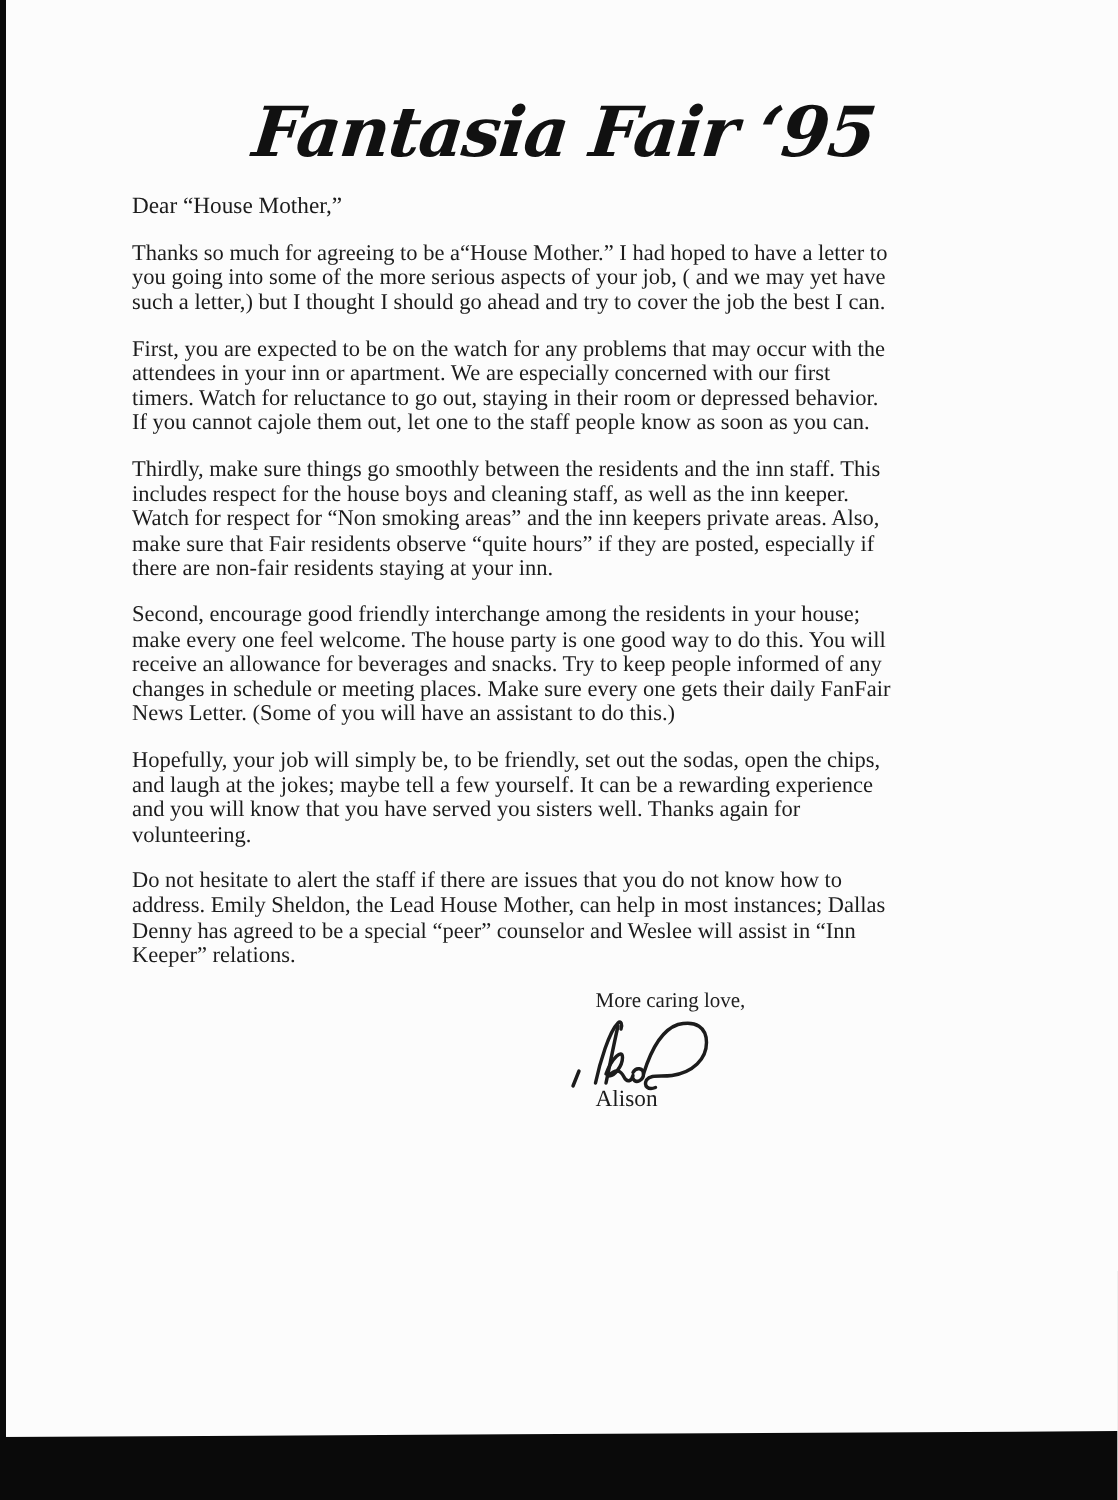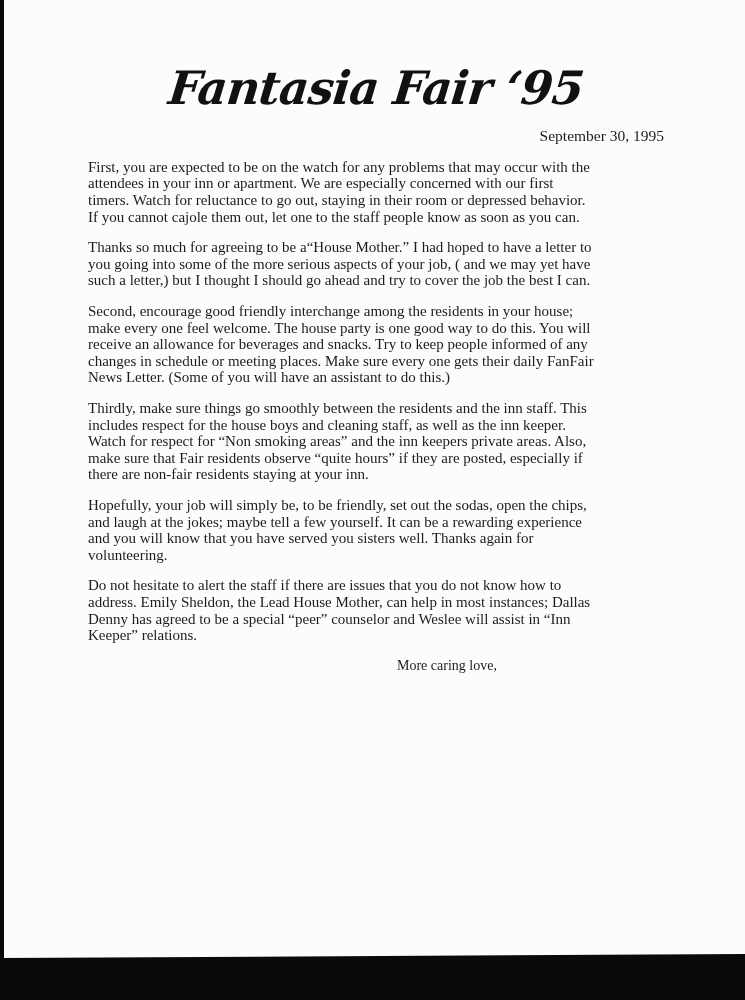--- a/index.html
+++ b/index.html
@@ -69,47 +69,65 @@
 </style>
 </head>
 <body>
 
 <div class="scan">
   <div class="edge-left"></div>
 
   <div class="content">
     <h1 class="title">Fantasia Fair ‘95</h1>
 
-    <div class="date">September 30, 1995</div>
 
+    <div class="salutation">Dear “House Mother,”</div>
 
+    <p class="para">Thanks so much for agreeing to be a“House Mother.”  I had hoped to have a letter to
+you going into some of the more serious aspects of your job, ( and we may yet have
+such a letter,) but I thought I should go ahead and try to cover the job the best I can.</p>
     <p class="para">First, you are expected to be on the watch for any problems that may occur with the
 attendees in your inn or apartment. We are especially concerned with our first
 timers. Watch for reluctance to go out, staying in their room or depressed behavior.
 If you cannot cajole them out, let one to the staff people know as soon as you can.</p>
-    <p class="para">Thanks so much for agreeing to be a“House Mother.”  I had hoped to have a letter to
-you going into some of the more serious aspects of your job, ( and we may yet have
-such a letter,) but I thought I should go ahead and try to cover the job the best I can.</p>
+    <p class="para">Thirdly, make sure things go smoothly between the residents and the inn staff. This
+includes respect for the house boys and cleaning staff, as well as the inn keeper.
+Watch for respect for “Non smoking areas” and the inn keepers private areas. Also,
+make sure that Fair residents observe “quite hours” if they are posted, especially if
+there are non-fair residents staying at your inn.</p>
     <p class="para">Second, encourage good friendly interchange among the residents in your house;
 make every one feel welcome. The house party is one good way to do this. You will
 receive an allowance for beverages and snacks. Try to keep people informed of any
 changes in schedule or meeting places. Make sure every one gets their daily FanFair
 News Letter. (Some of you will have an assistant to do this.)</p>
-    <p class="para">Thirdly, make sure things go smoothly between the residents and the inn staff. This
-includes respect for the house boys and cleaning staff, as well as the inn keeper.
-Watch for respect for “Non smoking areas” and the inn keepers private areas. Also,
-make sure that Fair residents observe “quite hours” if they are posted, especially if
-there are non-fair residents staying at your inn.</p>
     <p class="para">Hopefully, your job will simply be, to be friendly, set out the sodas, open the chips,
 and laugh at the jokes; maybe tell a few yourself. It can be a rewarding experience
 and you will know that you have served you sisters well. Thanks again for
 volunteering.</p>
     <p class="para">Do not hesitate to alert the staff if there are issues that you do not know how to
 address. Emily Sheldon, the Lead House Mother, can help in most instances; Dallas
 Denny has agreed to be a special “peer” counselor and Weslee will assist in “Inn
 Keeper” relations.</p>
 
     <div class="closing">More caring love,</div>
 
+    <div class="sig-block">
+      <svg class="sig-svg" width="120" height="52" viewBox="0 0 120 52" fill="none" stroke="#1c1c1c" stroke-width="2.3" stroke-linecap="round" stroke-linejoin="round">
+
+        <path d="M6,46 L10,36"></path>
+
+        <path d="M21,44 C24,30 30,10 36,4 C38,2 39,5 38,8"></path>
+        <path d="M36,6 C33,19 30,35 28,44"></path>
+
+        <path d="M28,38 C32,27 39,21 39,27 C39,33 33,40 30,39"></path>
+
+        <path d="M30,39 C35,34 38,36 40,40 C42,44 45,43 46,39"></path>
+
+        <path d="M46,37 C48,33 53,34 53,38 C53,42 48,45 46,41"></path>
+
+        <path d="M53,38 C57,25 64,9 76,5 C88,2 95,7 95,17 C95,28 86,37 72,39 C64,40 58,38 55,42 C53,46 56,49 61,47"></path>
+      </svg>
+      <div class="typed-name">Alison</div>
+    </div>
   </div>
 
   <div class="edge-bottom"></div>
 </div>
 
 </body></html>

